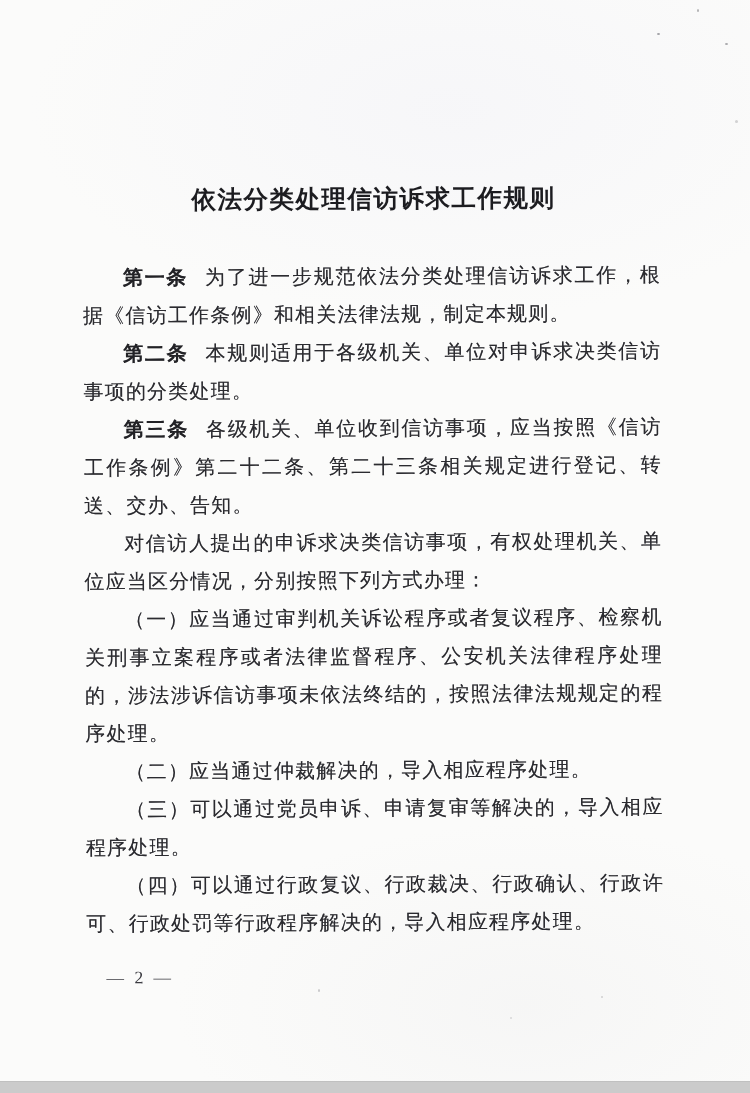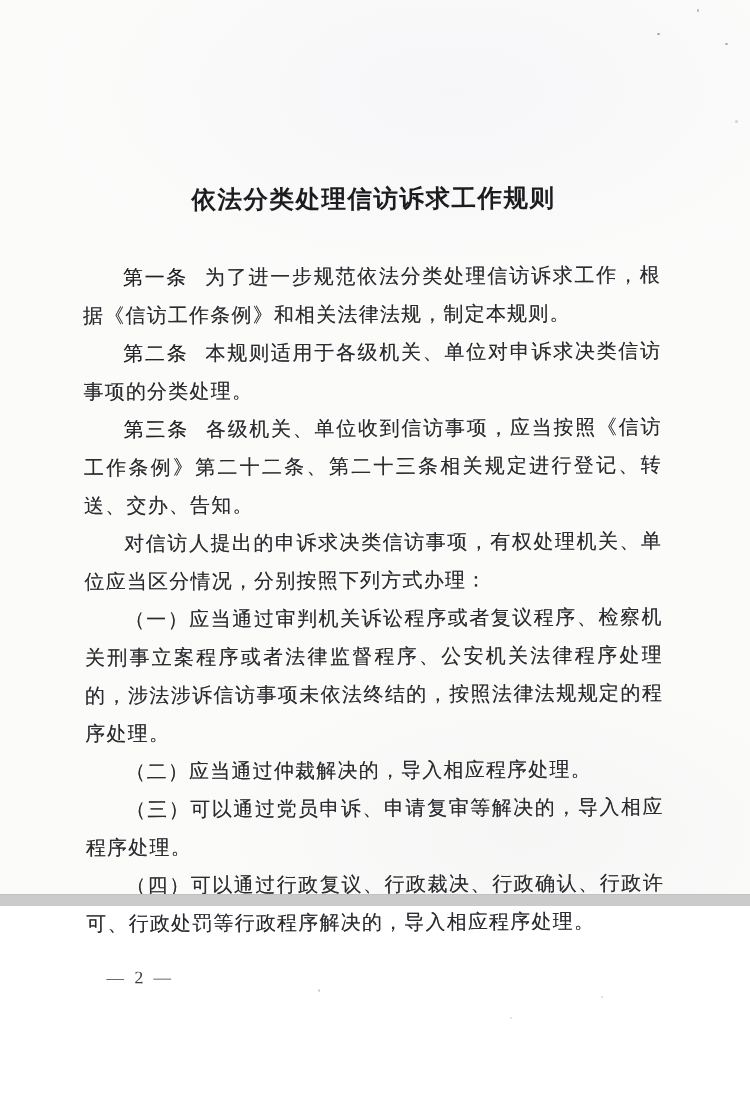--- a/index.html
+++ b/index.html
@@ -7,21 +7,21 @@
     --ink:#2b2b30;
     --edge:#cbcbcb;
   }
   html,body{margin:0;padding:0;}
   body{
     width:750px;height:1093px;overflow:hidden;
     background:#ffffff;
     font-family:"Liberation Serif", serif;
   }
   .page{
-    position:relative;width:750px;height:906px;
+    position:relative;width:750px;height:1093px;
     background:
       radial-gradient(ellipse 600px 300px at 60% 10%, rgba(244,244,248,.65), rgba(255,255,255,0) 70%),
       radial-gradient(ellipse 500px 260px at 70% 92%, rgba(242,242,242,.55), rgba(255,255,255,0) 70%),
       var(--paper);
     color:var(--ink);
   }
   .content{
     position:absolute;left:0;top:0;width:750px;
     transform:rotate(-0.3deg);
   }
@@ -44,21 +44,21 @@
     text-justify:inter-ideograph;
     color:var(--ink);
     text-shadow:0 0 0.6px rgba(43,43,48,.55);
   }
   .body-text p{
     margin:0;
     text-indent:2em;
   }
   .lead{
     font-family:"Liberation Sans", sans-serif;
-    font-weight:normal;
+    font-weight:bold;
     margin-right:0.85em;
     color:#222226;
   }
   .page-num{
     margin:25px 0 0 0;
     padding-left:104px;
     font-size:17.5px;
     letter-spacing:3px;
     color:#3a3a40;
   }

